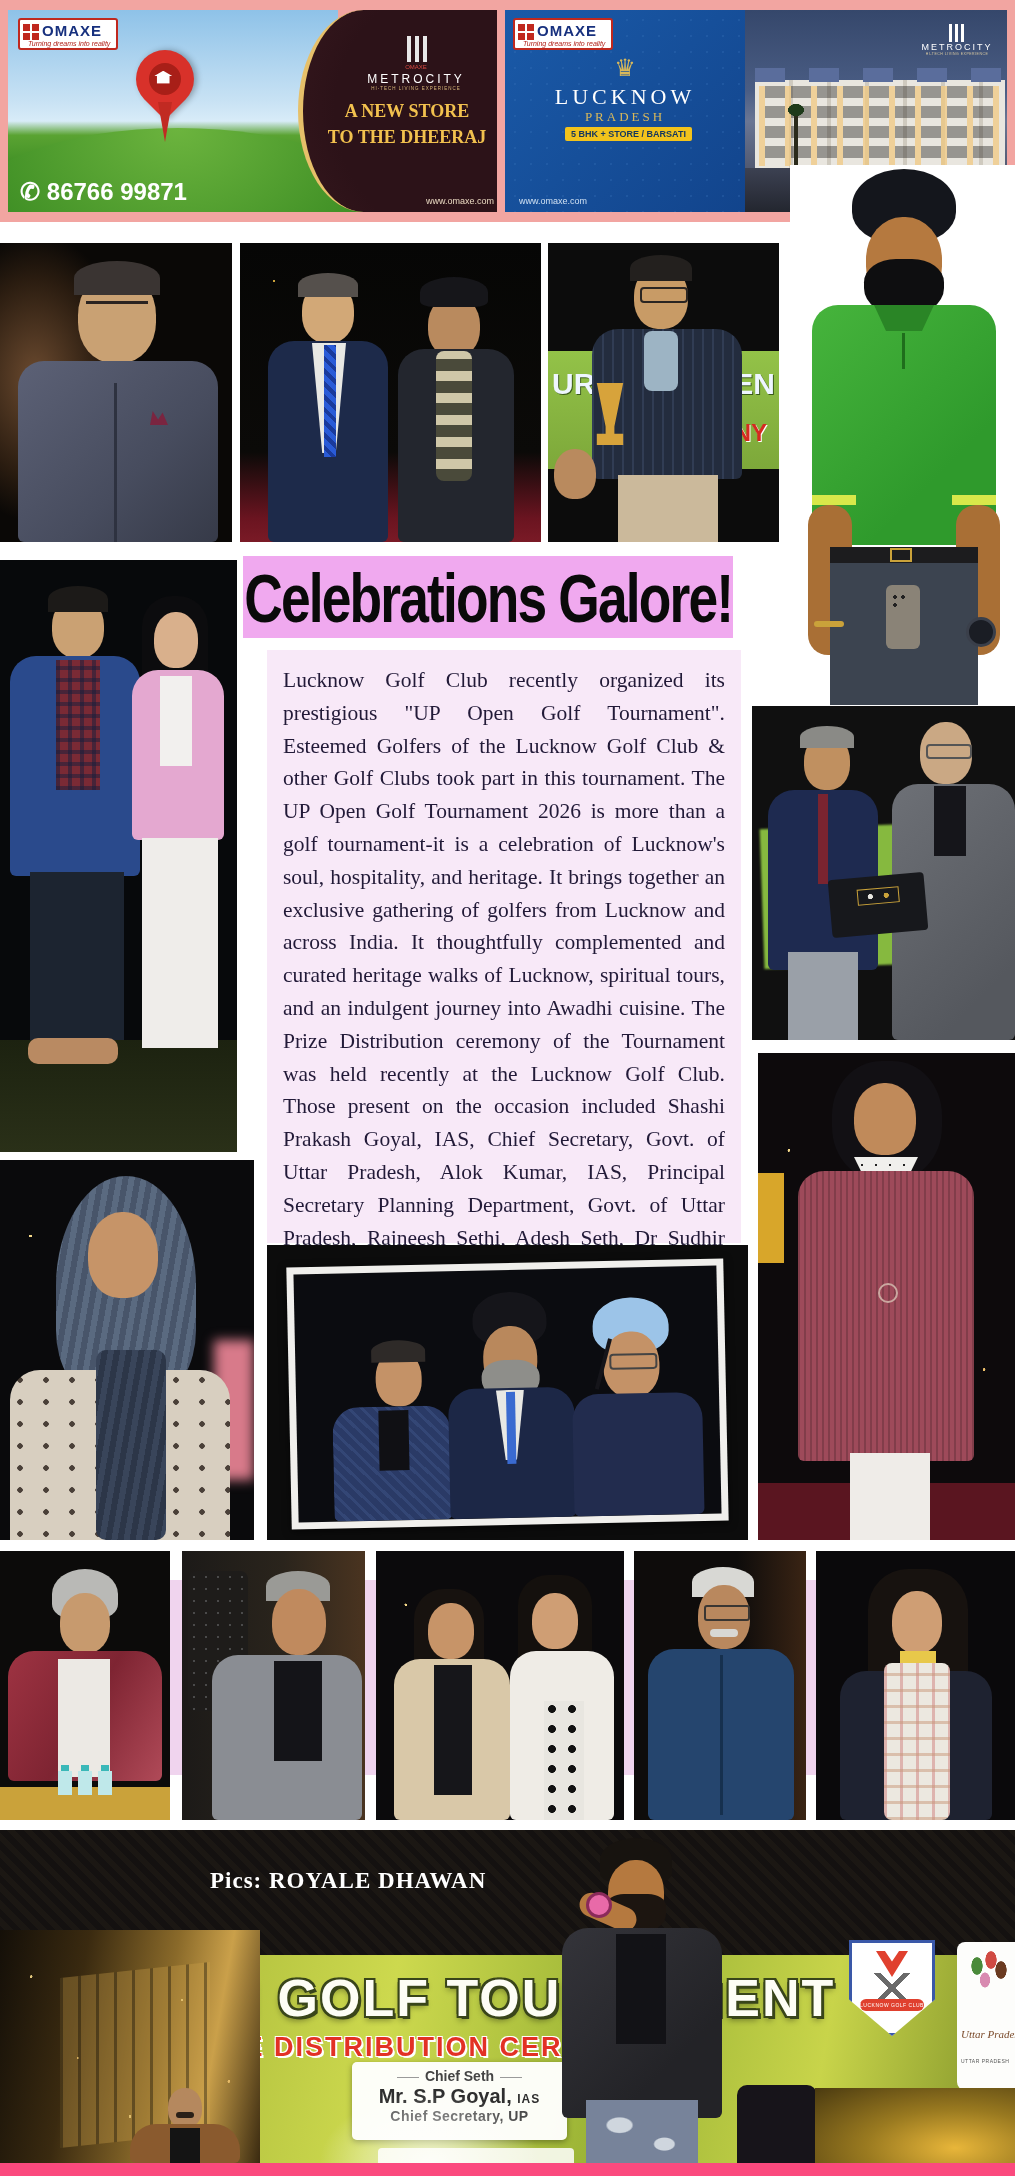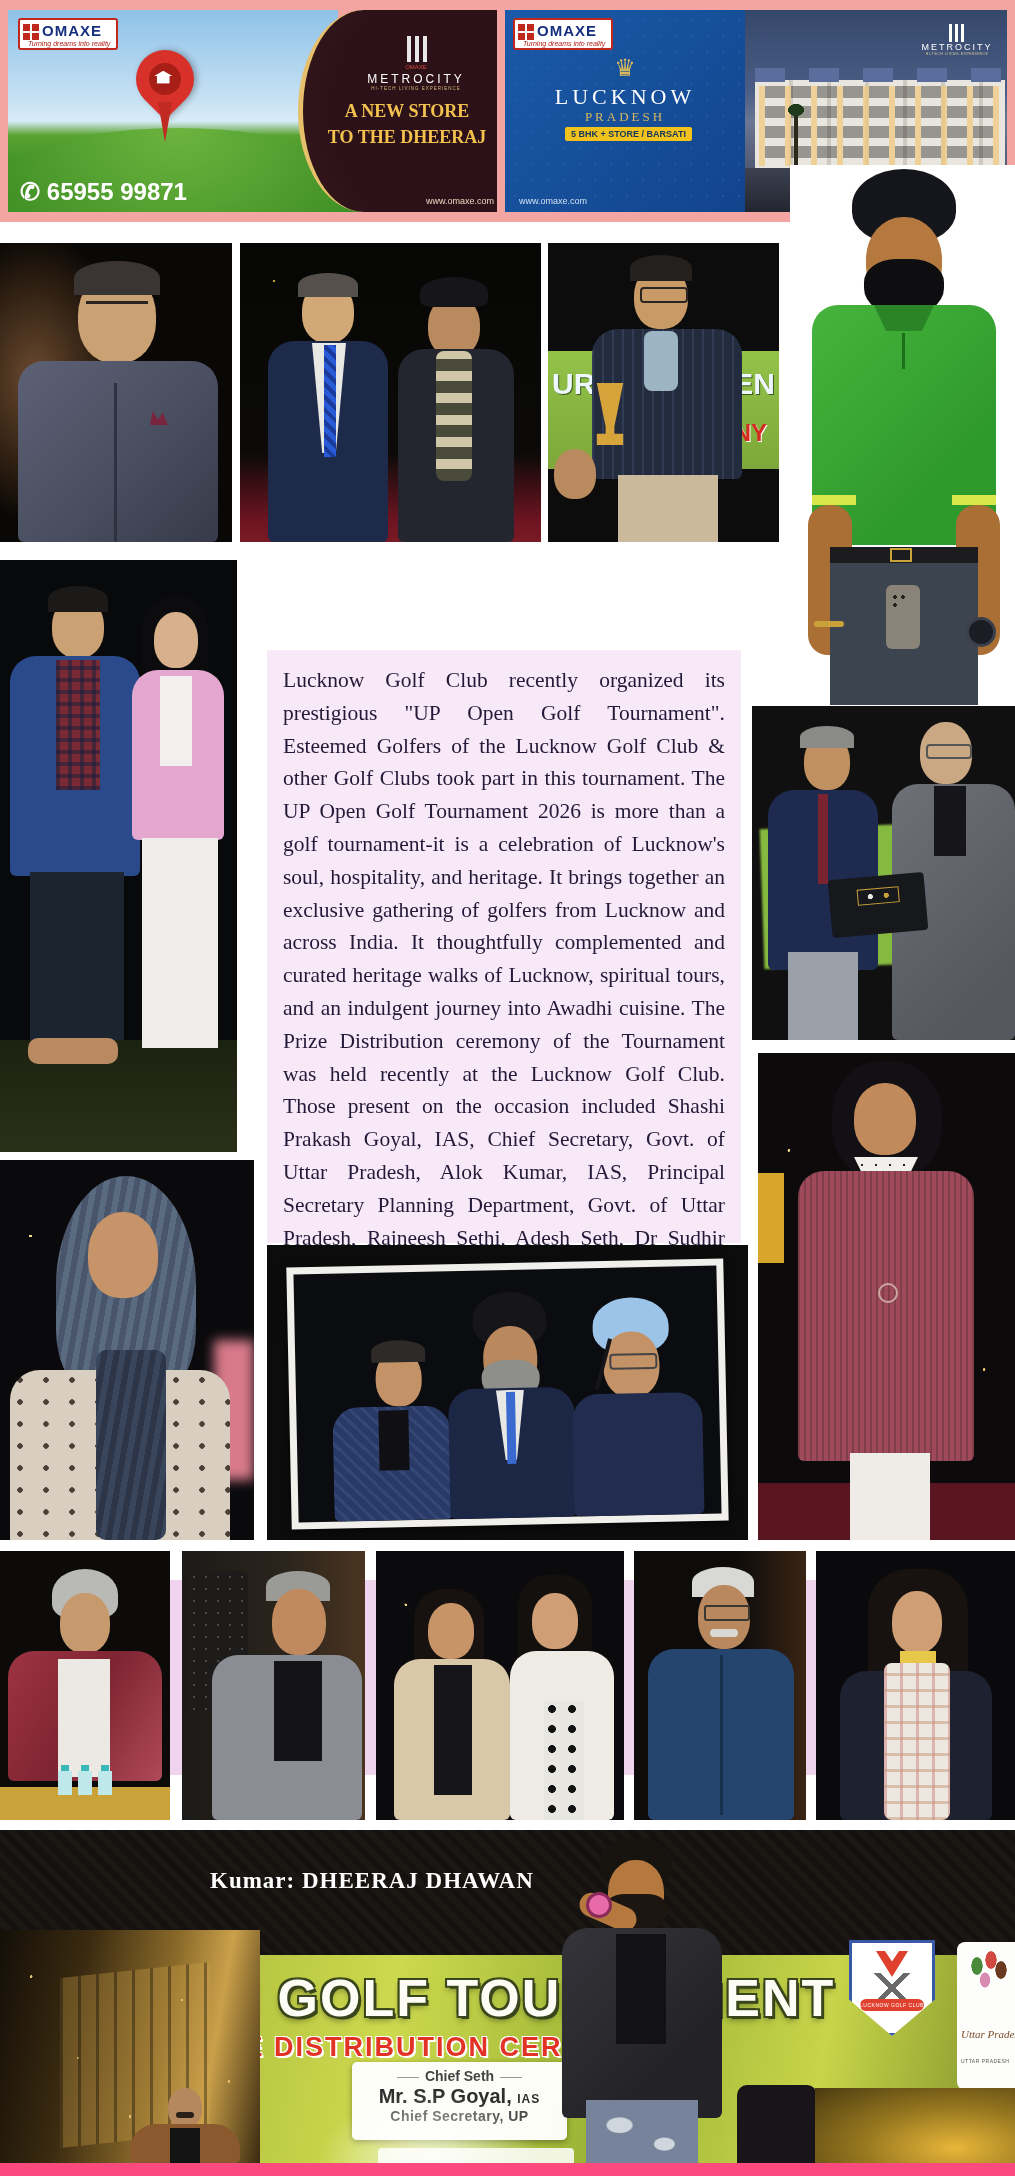--- a/index.html
+++ b/index.html
@@ -73,21 +73,21 @@
         <div class="abs" style="left:20px;top:20px;width:18px;height:13px;background:#fff;transform:rotate(45deg);clip-path:polygon(50% 0,100% 40%,85% 40%,85% 100%,15% 100%,15% 40%,0 40%);"></div>
       </div>
       <div class="abs" style="left:150px;top:92px;width:14px;height:40px;background:#c12a22;clip-path:polygon(0 0,100% 0,50% 100%);"></div>
       <div class="omx-logo" style="left:10px;top:8px;">
         <span class="omx-grid"></span>
         <span class="omx-word">OMAXE</span>
         <span class="omx-tag">Turning dreams into reality</span>
       </div>
       <div class="abs" style="left:12px;top:168px;color:#fff;font-weight:bold;font-size:24px;">
         <span>✆</span>
-        <span>65955 99871</span>
+        <span>86766 99871</span>
       </div>
       <div class="abs" style="left:290px;top:0;width:199px;height:202px;
            background:radial-gradient(ellipse 140% 120% at 100% 50%,#2c1218 60%,#3a1a20 100%);
            border-left:5px solid #e6c06a;border-radius:130px 0 0 130px/ 200px 0 0 200px;">
         <div class="abs" style="left:58px;top:26px;width:110px;text-align:center;color:#fff;">
           <div style="height:26px;
             background:linear-gradient(#e8e8e8,#e8e8e8) 46px 0/4px 26px no-repeat,
                        linear-gradient(#e8e8e8,#e8e8e8) 54px 0/4px 26px no-repeat,
                        linear-gradient(#e8e8e8,#e8e8e8) 62px 0/4px 26px no-repeat;"></div>
           <div style="font-size:6px;color:#d84a42;margin:2px 0;">OMAXE</div>
@@ -219,20 +219,23 @@
          repeating-linear-gradient(90deg,rgba(20,30,60,.5) 0 4px,transparent 4px 12px),#7a2a35;"></div>
     <div class="abs" style="left:30px;top:312px;width:94px;height:168px;background:#1c2430;"></div>
     <div class="abs" style="left:28px;top:478px;width:90px;height:26px;border-radius:10px;background:#b98a62;"></div>
     <div class="abs" style="left:142px;top:36px;width:66px;height:190px;border-radius:30px 30px 10px 10px;background:#0c0c0e;"></div>
     <div class="head" style="left:154px;top:52px;width:44px;height:56px;background:#d9b08c;"></div>
     <div class="torso" style="left:132px;top:110px;width:92px;height:170px;background:#e4a8d0;"></div>
     <div class="abs" style="left:160px;top:116px;width:32px;height:90px;background:#f2f0ee;"></div>
     <div class="abs" style="left:142px;top:278px;width:76px;height:210px;background:#efedea;"></div>
   </div>
 
+  <div id="headline" class="abs">
+    <span>Celebrations Galore!</span>
+  </div>
 
   <div id="article" class="abs">Lucknow Golf Club recently organized its prestigious "UP Open Golf Tournament". Esteemed Golfers of the Lucknow Golf Club &amp; other Golf Clubs took part in this tournament. The UP Open Golf Tournament 2026 is more than a golf tournament-it is a celebration of Lucknow's soul, hospitality, and heritage. It brings together an exclusive gathering of golfers from Lucknow and across India. It thoughtfully complemented and curated heritage walks of Lucknow, spiritual tours, and an indulgent journey into Awadhi cuisine. The Prize Distribution ceremony of the Tournament was held recently at the Lucknow Golf Club. Those present on the occasion included Shashi Prakash Goyal, IAS, Chief Secretary, Govt. of Uttar Pradesh, Alok Kumar, IAS, Principal Secretary Planning Department, Govt. of Uttar Pradesh, Rajneesh Sethi, Adesh Seth, Dr Sudhir Kapoor, among others.</div>
 
   <div class="ph" style="left:752px;top:706px;width:263px;height:334px;background:#101010;">
     <div class="abs" style="left:10px;top:120px;width:180px;height:140px;background:#86b93f;transform:rotate(-2deg);filter:blur(1px);"></div>
     <div class="head" style="left:52px;top:28px;width:46px;height:56px;background:#c09060;"></div>
     <div class="abs" style="left:48px;top:20px;width:54px;height:22px;border-radius:50% 50% 0 0;background:#8a8a86;"></div>
     <div class="torso" style="left:16px;top:84px;width:110px;height:180px;background:#1e2a50;"></div>
     <div class="abs" style="left:66px;top:88px;width:10px;height:90px;background:#7a2430;"></div>
     <div class="abs" style="left:36px;top:246px;width:70px;height:88px;background:#9aa0a8;"></div>
@@ -343,21 +346,21 @@
     <div class="abs" style="left:52px;top:18px;width:100px;height:210px;border-radius:40px;background:#17120f;"></div>
     <div class="head" style="left:76px;top:40px;width:50px;height:62px;background:#cf9e74;"></div>
     <div class="abs" style="left:84px;top:100px;width:36px;height:40px;background:#e8c84a;"></div>
     <div class="torso" style="left:24px;top:120px;width:152px;height:149px;background:#1e2230;"></div>
     <div class="abs" style="left:68px;top:112px;width:66px;height:157px;border-radius:8px;background:
          repeating-linear-gradient(0deg,rgba(200,150,120,.5) 0 3px,transparent 3px 16px),
          repeating-linear-gradient(90deg,rgba(200,100,100,.4) 0 3px,transparent 3px 16px),#ece8e0;"></div>
   </div>
 
   <div id="stage" class="abs">
-    <div class="credit">Kumar: DHEERAJ DHAWAN</div>
+    <div class="credit">Pics: ROYALE DHAWAN</div>
 
     <div id="grassbanner"></div>
     <div id="stage-title">UP OPEN GOLF TOURNAMENT</div>
     <div id="stage-sub">PRIZE DISTRIBUTION CEREMONY</div>
 
     <div class="abs" style="left:0;top:100px;width:260px;height:233px;
          background:linear-gradient(100deg,#140f08 0%,#3a2a10 30%,#8a6a2a 60%,#caa04a 78%,#3a2a10 100%);">
       <div class="abs lights" style="left:0;top:0;width:260px;height:233px;opacity:.9;"></div>
       <div class="abs" style="left:60px;top:40px;width:150px;height:170px;
            background:repeating-linear-gradient(90deg,rgba(0,0,0,.35) 0 3px,transparent 3px 18px),rgba(202,160,74,.35);transform:skewY(-6deg);"></div>

